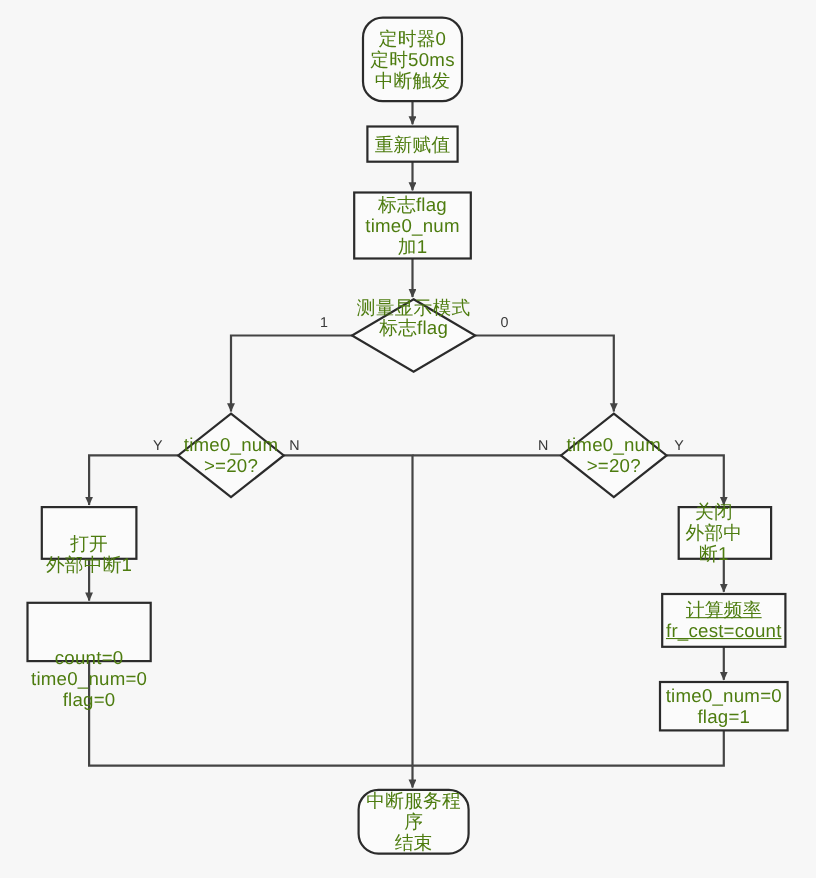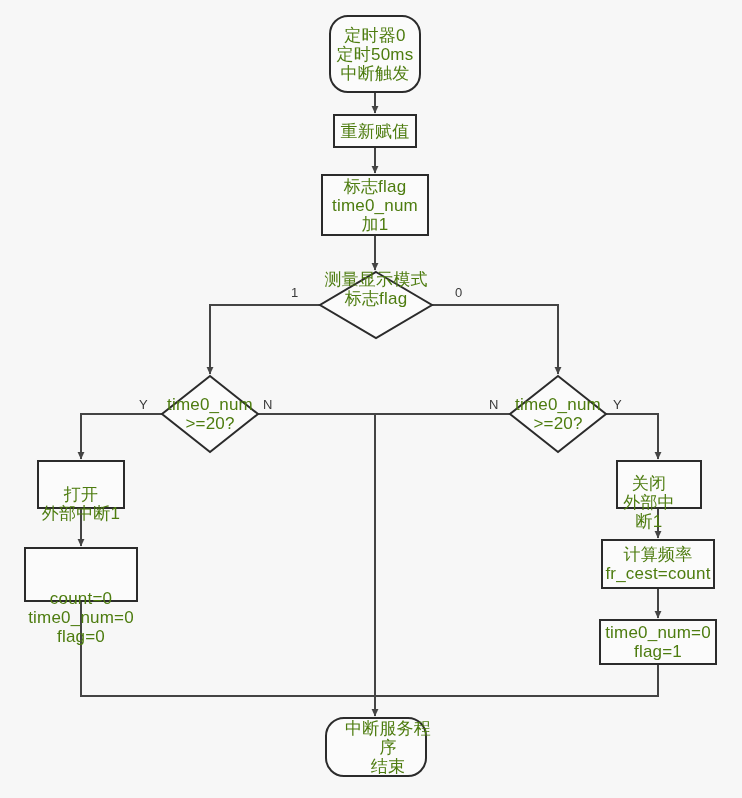--- a/index.html
+++ b/index.html
@@ -114,27 +114,27 @@
 标志flag</div>
       <div class="node-label" style="left: 162px; top: 376px; width: 96px; height: 76px;">time0_num
 &gt;=20?</div>
       <div class="node-label" style="left: 510px; top: 376px; width: 96px; height: 76px;">time0_num
 &gt;=20?</div>
       <div class="node-label" style="left: 38px; top: 480px; width: 86px; height: 47px;">打开
 外部中断1</div>
       <div class="node-label" style="left: 25px; top: 548px; width: 112px; height: 53px; margin-top: 43px;">count=0
 time0_num=0
 flag=0</div>
-      <div class="node-label" style="left: 617px; top: 479px; width: 64px; height: 47px;">关闭
+      <div class="node-label" style="left: 617px; top: 461px; width: 64px; height: 47px;">关闭
 外部中断1</div>
-      <div class="node-label" style="left: 602px; top: 540px; width: 112px; height: 48px;">计算频率
+      <div class="node-label" style="left: 602px; top: 540px; width: 112px; height: 48px; text-decoration: underline;">计算频率
 fr_cest=count</div>
       <div class="node-label" style="left: 600px; top: 620px; width: 116px; height: 44px;">time0_num=0
 flag=1</div>
-      <div class="node-label" style="left: 326px; top: 718px; width: 100px; height: 58px; margin-left: 12px;">中断服务程序
+      <div class="node-label" style="left: 326px; top: 718px; width: 100px; height: 58px;">中断服务程序
 结束</div>
       <div class="edge-label" style="left: 291px; top: 285px;">1</div>
       <div class="edge-label" style="left: 455px; top: 285px;">0</div>
       <div class="edge-label" style="left: 139px; top: 397px;">Y</div>
       <div class="edge-label" style="left: 263px; top: 397px;">N</div>
       <div class="edge-label" style="left: 489px; top: 397px;">N</div>
       <div class="edge-label" style="left: 613px; top: 397px;">Y</div>
     </div>
 </div>
 

